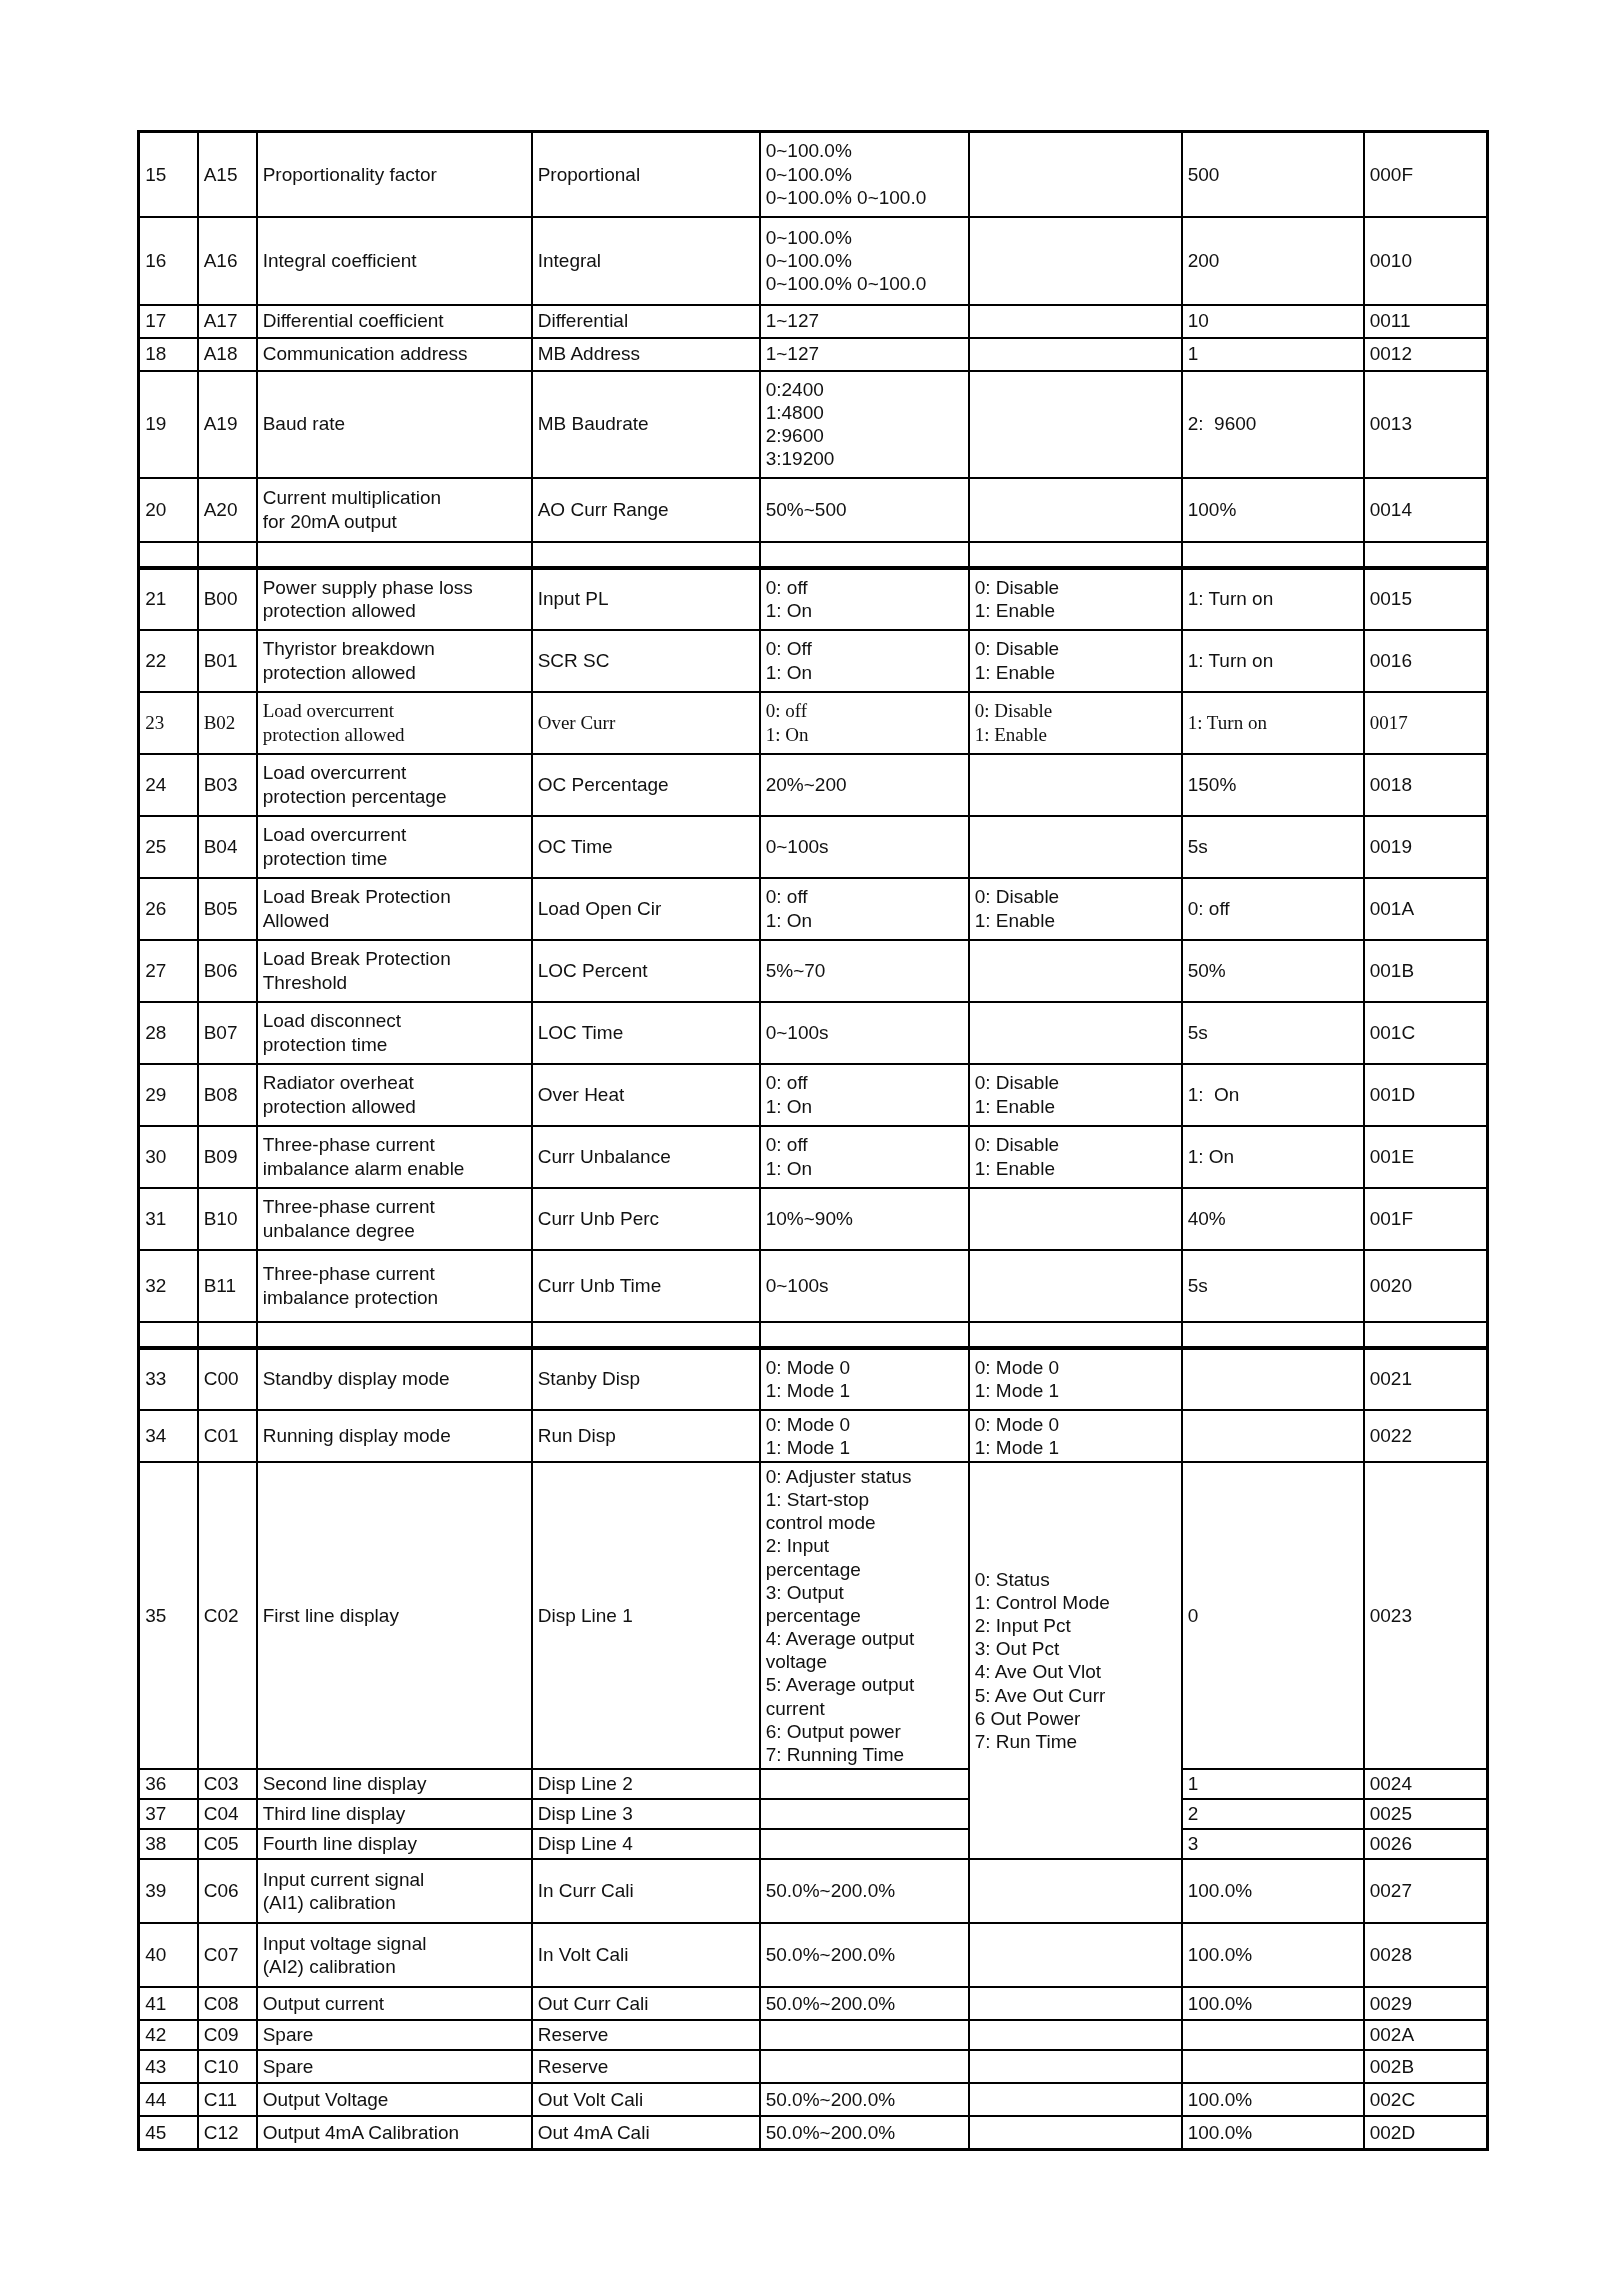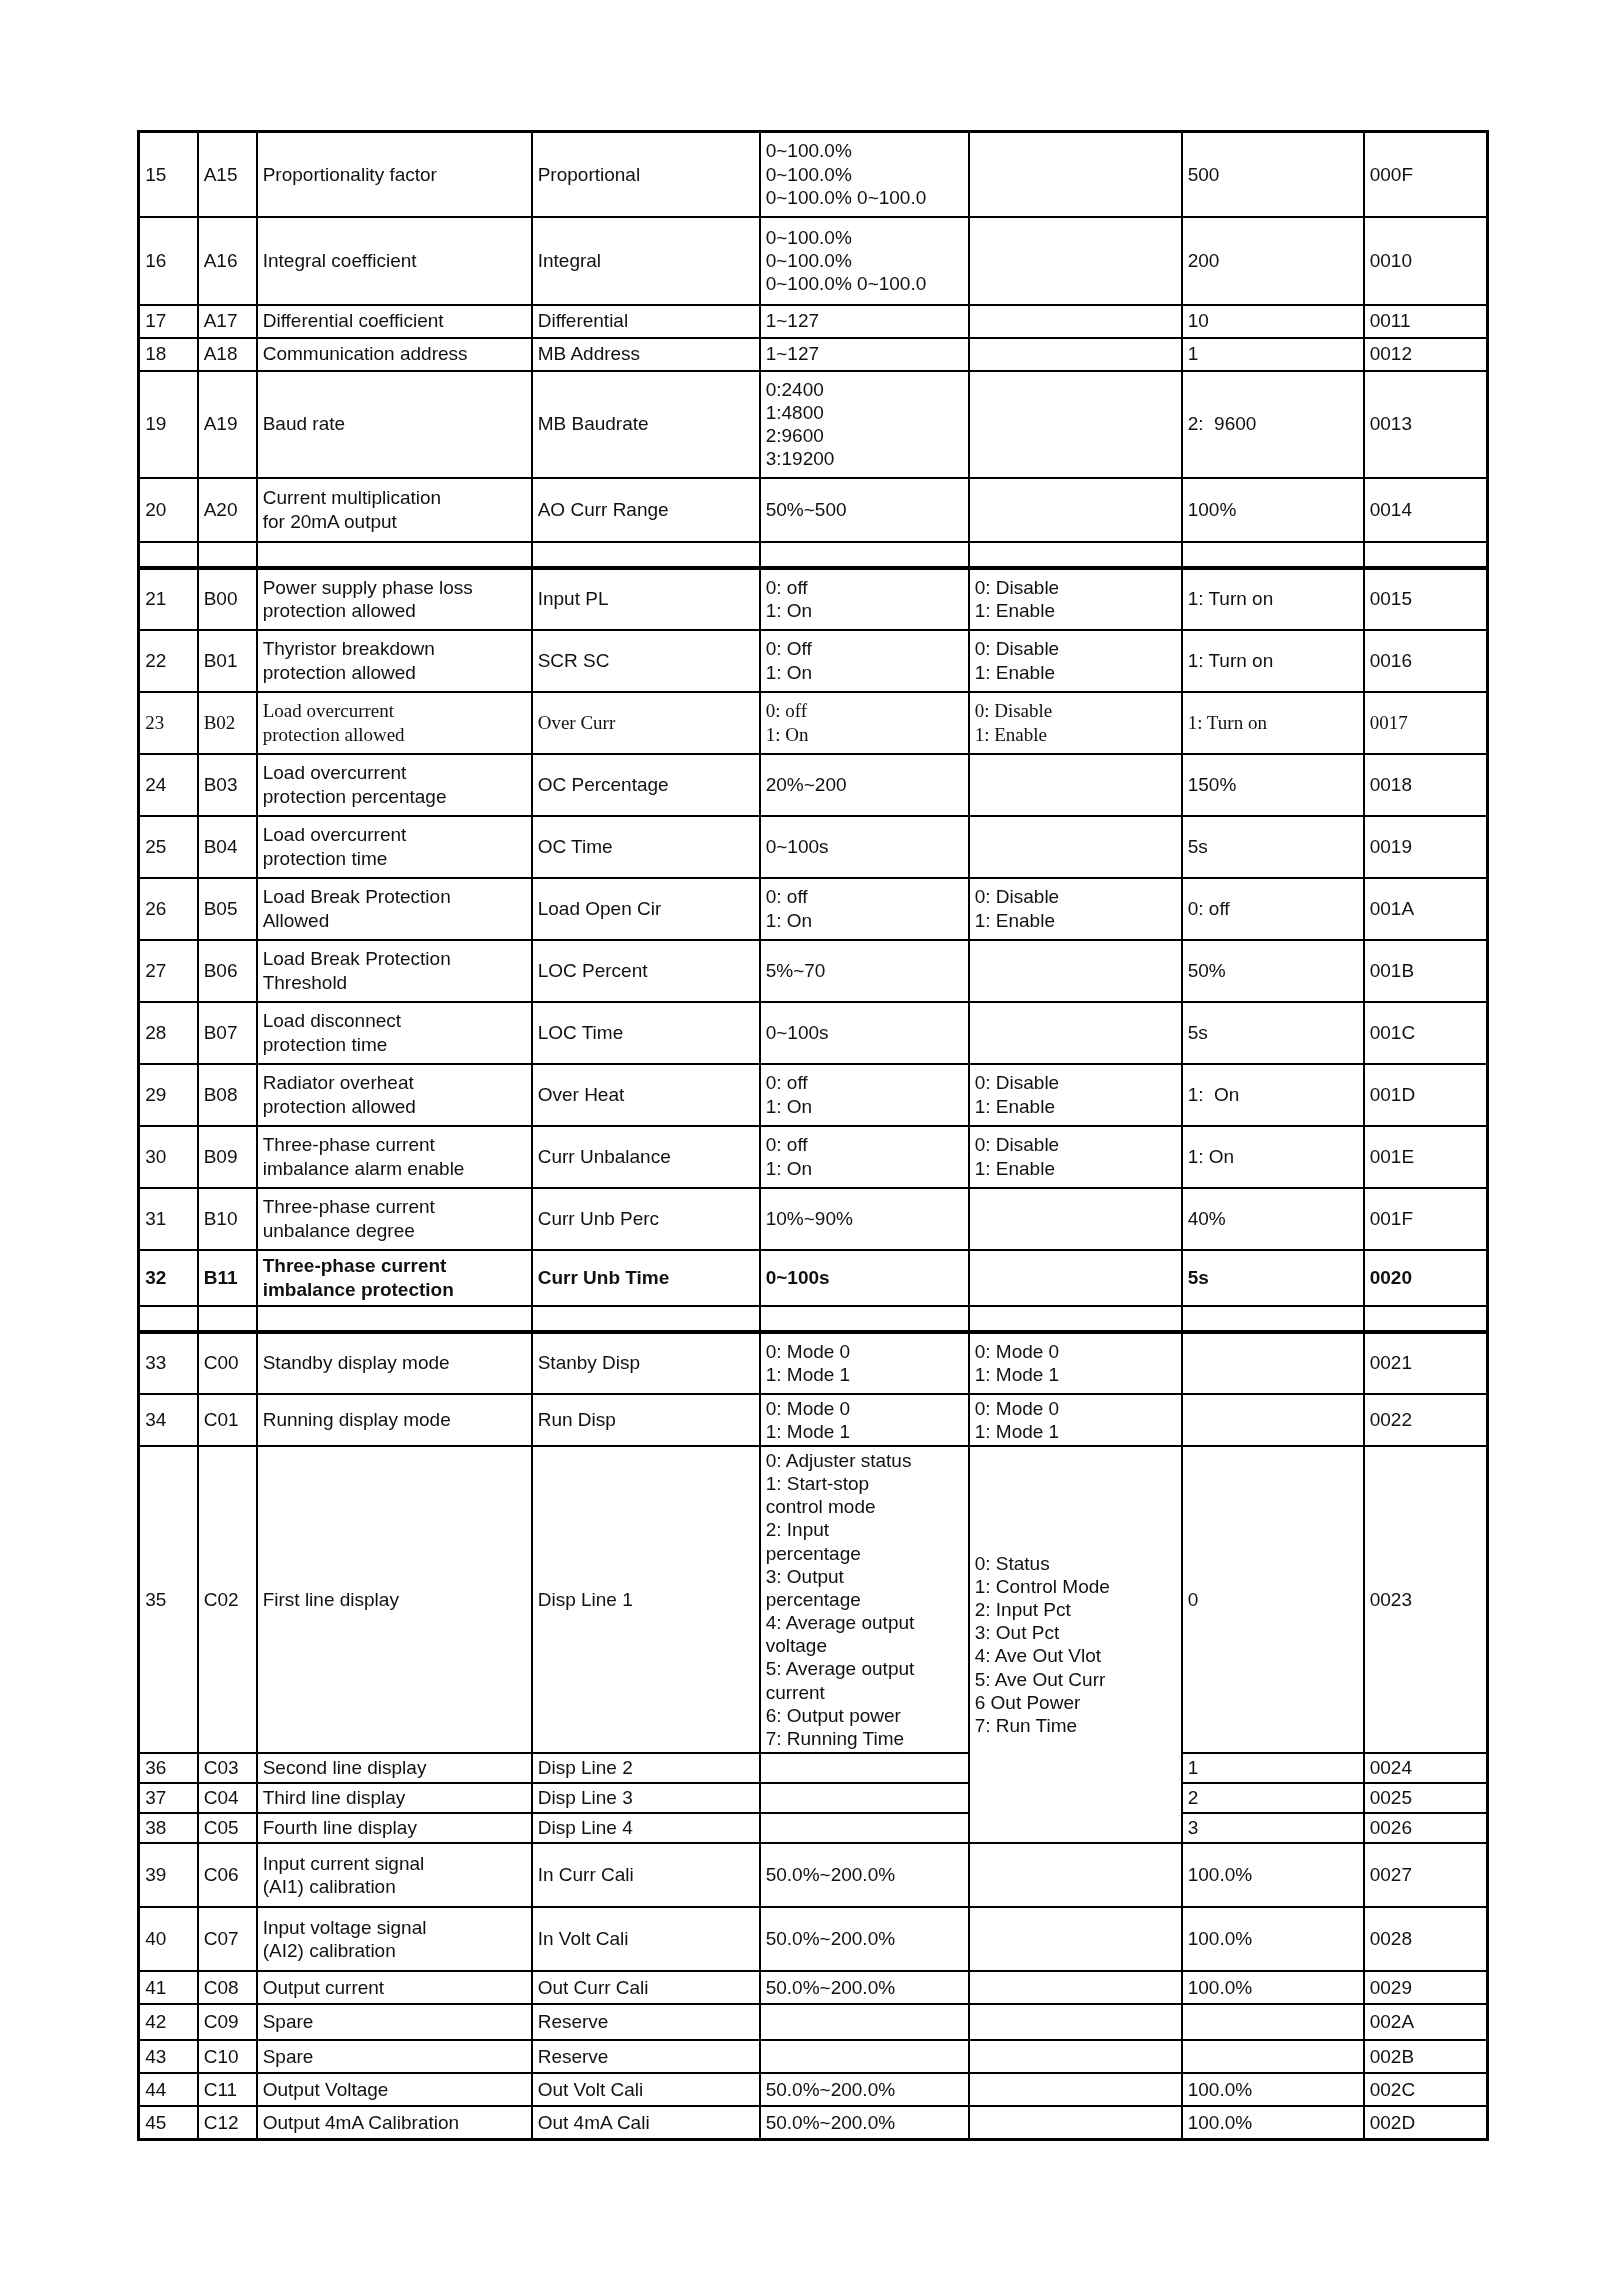--- a/index.html
+++ b/index.html
@@ -261,21 +261,21 @@
         <td>31</td>
         <td>B10</td>
         <td>Three-phase current
 unbalance degree</td>
         <td>Curr Unb Perc</td>
         <td>10%~90%</td>
         <td></td>
         <td>40%</td>
         <td>001F</td>
       </tr>
-      <tr style="height: 56px; font-weight: bold;">
+      <tr style="height: 72px;">
         <td>32</td>
         <td>B11</td>
         <td>Three-phase current
 imbalance protection</td>
         <td>Curr Unb Time</td>
         <td>0~100s</td>
         <td></td>
         <td>5s</td>
         <td>0020</td>
       </tr>
@@ -394,21 +394,21 @@
       <tr style="height: 33px; padding-left: 24px;">
         <td>41</td>
         <td>C08</td>
         <td>Output current</td>
         <td>Out Curr Cali</td>
         <td>50.0%~200.0%</td>
         <td></td>
         <td>100.0%</td>
         <td>0029</td>
       </tr>
-      <tr style="height: 36px;">
+      <tr style="height: 30px;">
         <td>42</td>
         <td>C09</td>
         <td>Spare</td>
         <td>Reserve</td>
         <td></td>
         <td></td>
         <td></td>
         <td>002A</td>
       </tr>
       <tr style="height: 33px;">

